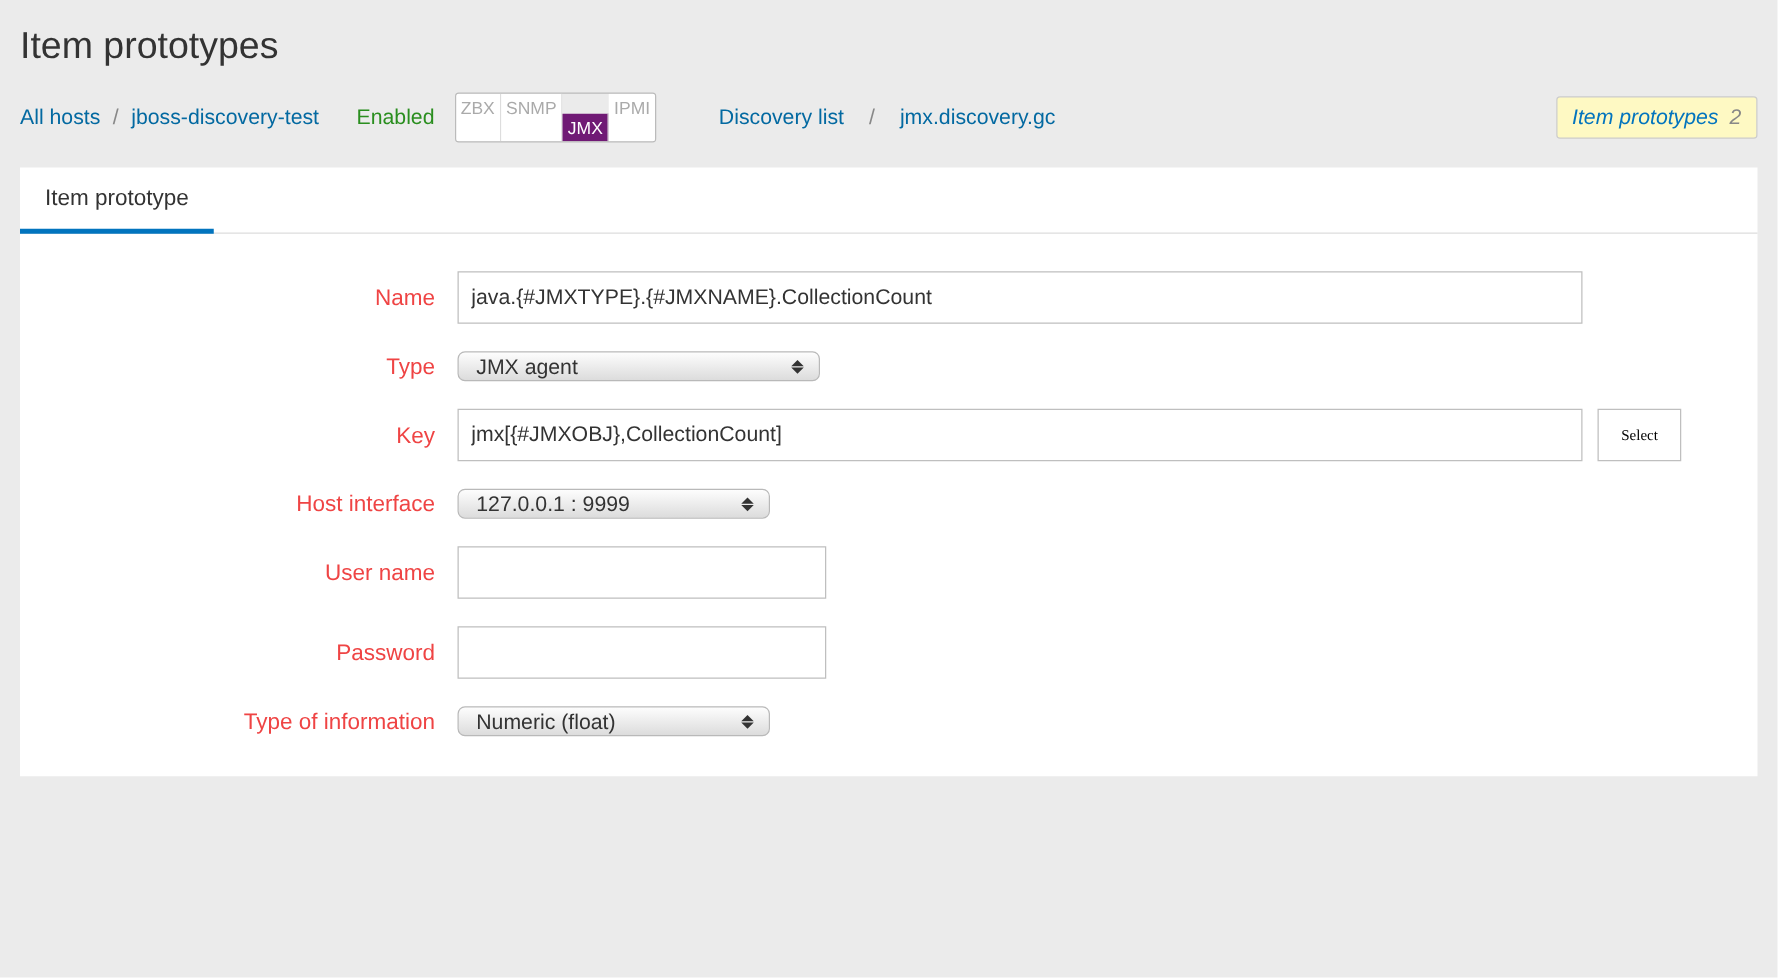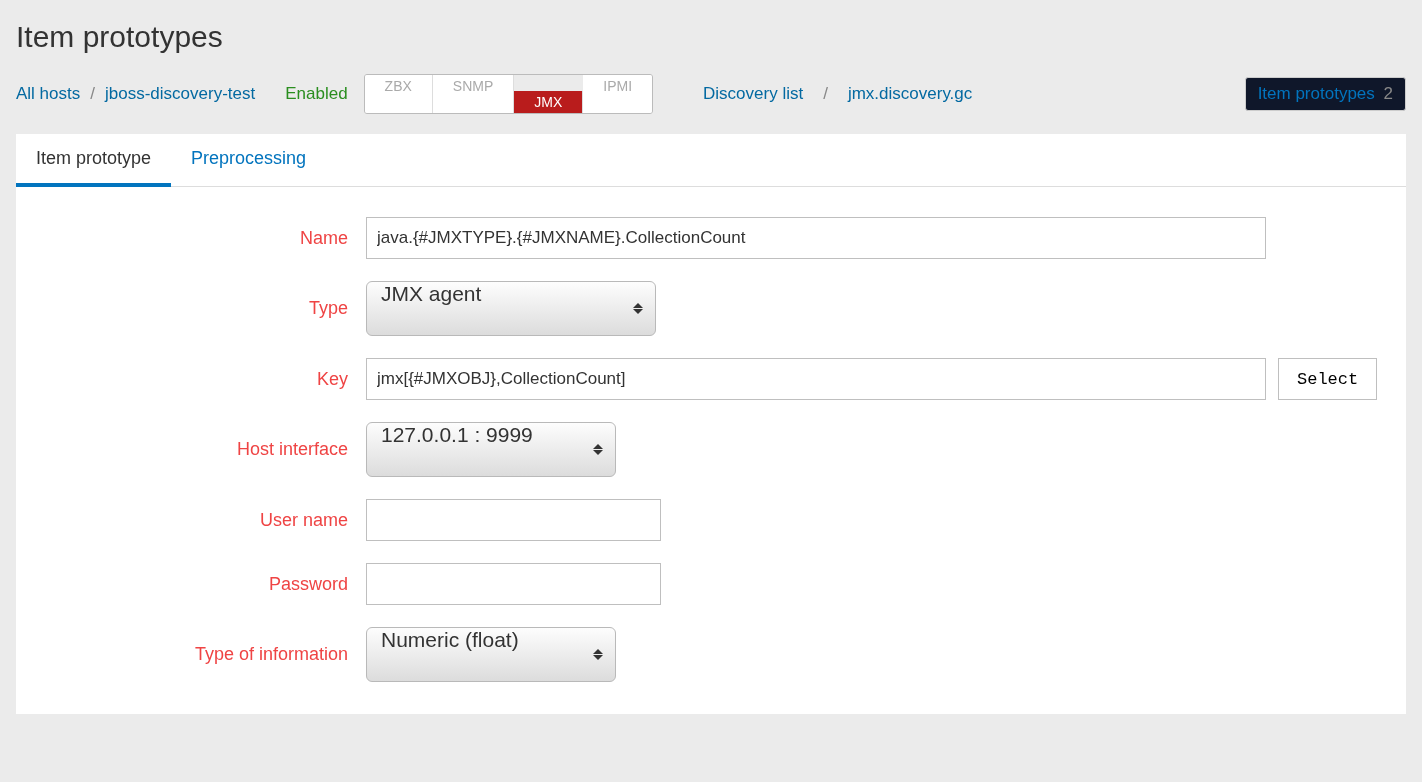--- a/index.html
+++ b/index.html
@@ -43,48 +43,49 @@
     margin-left: 20px;
   }
   .proto-badges {
     display: inline-flex;
     margin-left: 6px;
     border: 1px solid #bbb;
     border-radius: 3px;
     overflow: hidden;
   }
   .proto-badges span {
-    padding: 3px 20px;
+    padding: 3px 4px;
     font-size: 14px;
     color: #aaa;
     background: #fff;
     border-right: 1px solid #ddd;
   }
   .proto-badges span:last-child {
     border-right: none;
   }
   .proto-badges span.active {
-    background: #b91c1c;
+    background: #701a75;
     color: #fff;
     margin-top: 16px;
   }
   .bc-group2 {
     margin-left: 40px;
     display: inline-flex;
     gap: 20px;
     align-items: center;
   }
   .count-box {
     margin-left: auto;
-    background: #0f172a;
+    background: #fef9c3;
     border: 1px solid #ccc;
     border-radius: 3px;
     padding: 6px 12px;
     color: #0274be;
     white-space: nowrap;
+    font-style: italic;
   }
   .count-box .cnt {
     color: #888;
     margin-left: 4px;
   }
   .panel {
     background: #fff;
     padding: 0;
   }
   .tabs {
@@ -131,24 +132,24 @@
     background: #fff;
     color: #333;
     font-family: inherit;
     border-radius: 0;
   }
   .w-full { width: 100%; max-width: 900px; }
   .w-short { width: 295px; }
   .select {
     position: relative;
     display: inline-flex;
-    align-items: flex-start;
-    height: 55px;
+    align-items: flex-end;
+    height: 24px;
     padding: 0 40px 0 14px;
-    font-size: 21px;
+    font-size: 17px;
     border: 1px solid #b9b9b9;
     border-radius: 6px;
     background: linear-gradient(#fdfdfd, #dcdcdc);
     cursor: pointer;
     min-width: 250px;
   }
   .select.long { min-width: 290px; }
   .select .arrows {
     position: absolute;
     right: 12px;
@@ -172,25 +173,25 @@
   }
   .select .arrows::before {
     border-bottom: 5px solid #333;
   }
   .select .arrows::after {
     border-top: 5px solid #333;
   }
   .btn {
     height: 42px;
     padding: 0 18px;
-    font-size: 17px;
+    font-size: 12px;
     border: 1px solid #bfbfbf;
     background: #fff;
     cursor: pointer;
-    font-family: Liberation Mono, monospace;
+    font-family: Liberation Serif, serif;
   }
 </style>
 </head>
 <body>
 
 <div class="container">
   <h1>Item prototypes</h1>
 
   <div class="breadcrumb-bar">
     <a>All hosts</a>
@@ -214,21 +215,20 @@
 
     <span class="count-box">
       <span>Item prototypes</span>
       <span class="cnt">2</span>
     </span>
   </div>
 
   <div class="panel">
     <div class="tabs">
       <div class="tab active">Item prototype</div>
-      <div class="tab">Preprocessing</div>
     </div>
 
     <div class="form">
 
       <div class="form-row">
         <div class="form-label">Name</div>
         <div class="form-control">
           <input type="text" class="w-full" value="java.{#JMXTYPE}.{#JMXNAME}.CollectionCount" style="">
         </div>
       </div>

